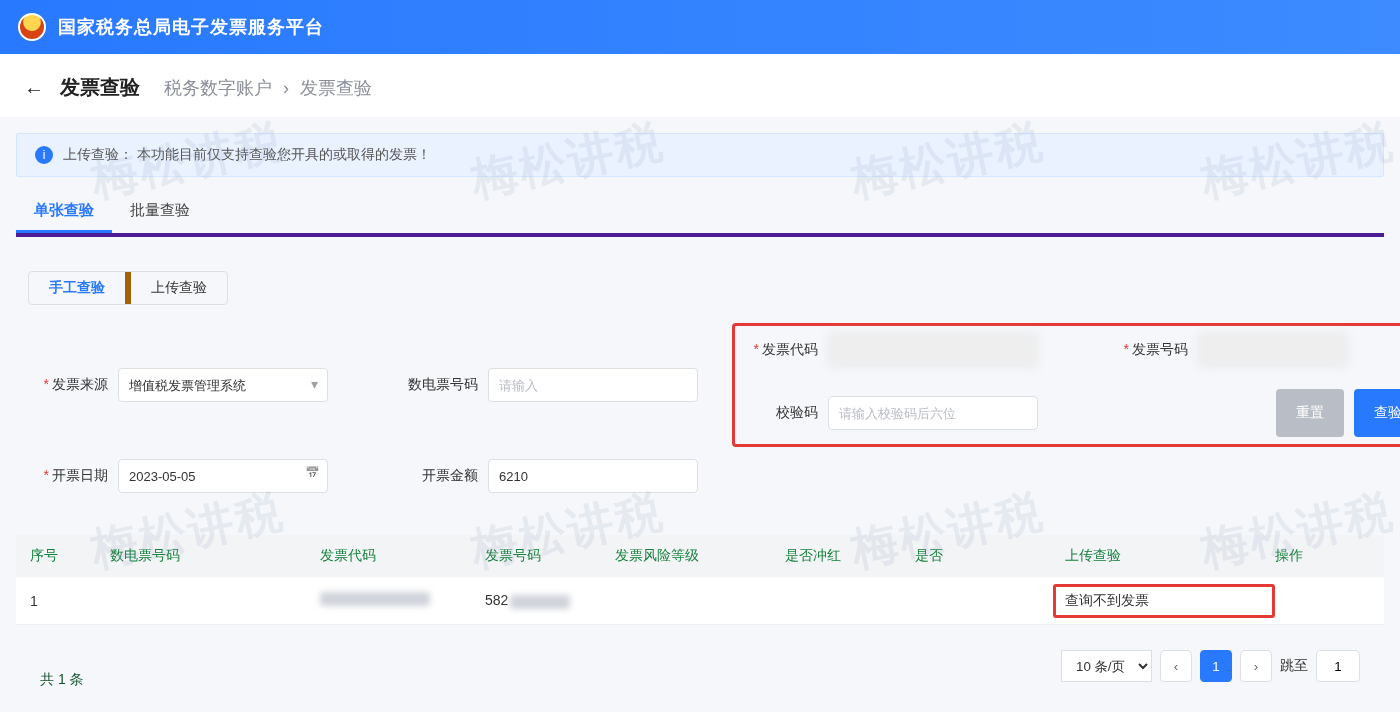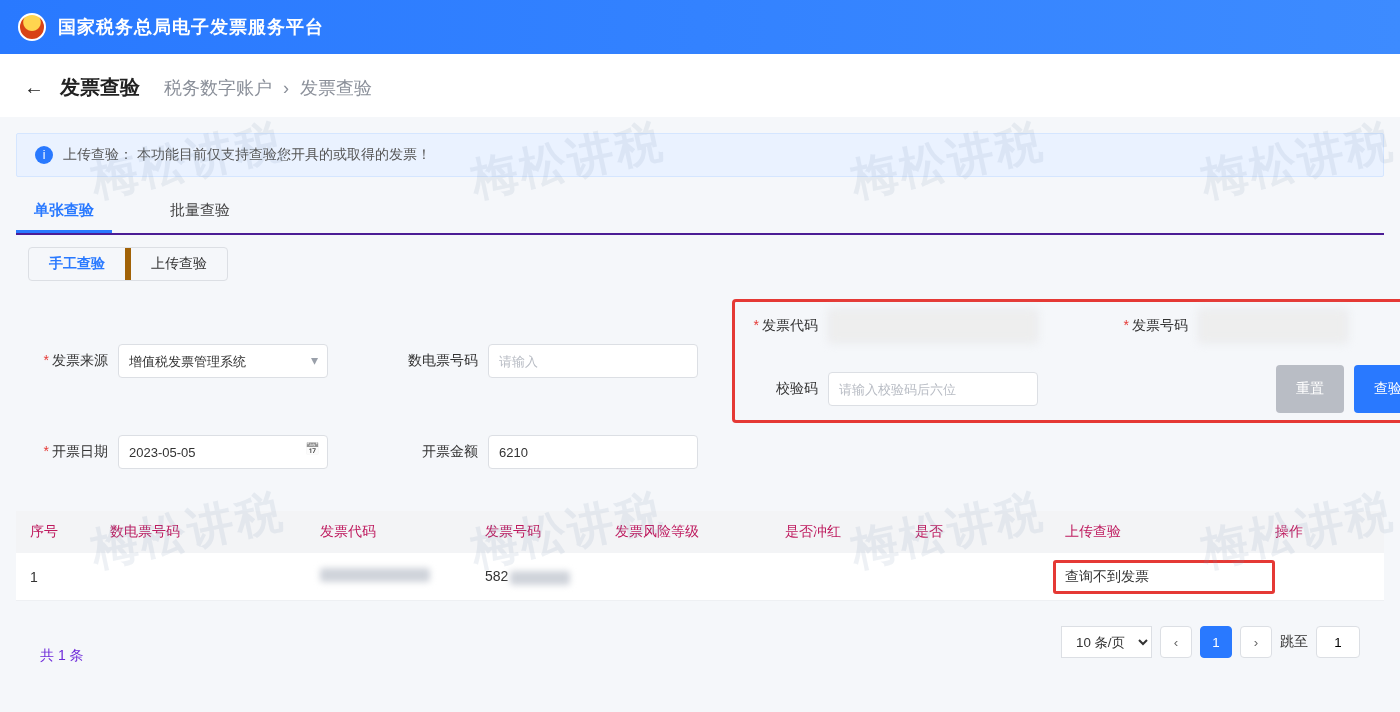--- a/index.html
+++ b/index.html
@@ -70,23 +70,22 @@
       background: #2979ff;
       color: #fff;
       display: inline-flex;
       align-items: center;
       justify-content: center;
       font-size: 12px;
       margin-right: 10px;
     }
     .tabs-row {
       display: flex;
-      border-bottom: 2px solid #4c1d95;
-      margin-bottom: 6px;
-      gap: 40px;
+      border-bottom: 4px solid #4c1d95;
+      margin-bottom: 28px;
     }
     .tabs-row .tab {
       padding: 10px 18px;
       cursor: pointer;
       color: #444;
       font-size: 15px;
     }
     .tabs-row .tab.active {
       color: #2979ff;
       font-weight: 600;
@@ -171,21 +170,21 @@
       cursor: pointer;
     }
     .btn-primary { background:#2979ff; color:#fff; }
     .btn-default { background:#b9bdc5; color:#fff; }
     .table-card { margin-top: 18px; }
     .thead, .trow {
       display: grid;
       grid-template-columns: 80px 210px 165px 130px 170px 130px 150px 210px 150px;
       align-items: center;
     }
-    .thead { background: #f3f4f6; color:#be185d; height: 42px; padding: 0 8px; }
+    .thead { background: #f3f4f6; color:#15803d; height: 42px; padding: 0 8px; }
     .thead .th, .trow .td { padding: 0 6px; }
     .trow { height: 48px; background:#fff; padding:0 8px; border-bottom:1px solid #eef0f3; }
     .cell-blur {
       display:inline-block; height:14px; width:110px;
       background:#cfd3da; filter: blur(3px); border-radius:3px;
     }
     .footer {
       display:flex; align-items:center; justify-content:space-between;
       padding: 18px 24px;
     }
@@ -198,21 +197,21 @@
     }
     .pager-btn.primary { background:#2979ff; color:#fff; border-color:#2979ff; }
     .page-size {
       height:32px; border:1px solid #dcdfe4; border-radius:0;
       padding:0 10px; background:#fff; color:#333;
     }
     .jump-input {
       width:44px; height:32px; border:1px solid #dcdfe4;
       border-radius:4px; text-align:center;
     }
-    .total { color:#6d28d9;margin-top:28px; }
+    .total { color:#14532d;margin-top:28px; }
     .right-block { position:relative; }
     .right-block::before {
       content:""; position:absolute; left:-6px; right:-6px; top:-10px; bottom:-10px;
       border:3px solid #e53935; border-radius:4px; pointer-events:none;
     }
     .result-cell { position:relative; }
     .result-cell::after{
       content:""; position:absolute; left:-6px; top:-8px; right:-6px; bottom:-8px;
       border:3px solid #e53935; border-radius:3px;
     }

